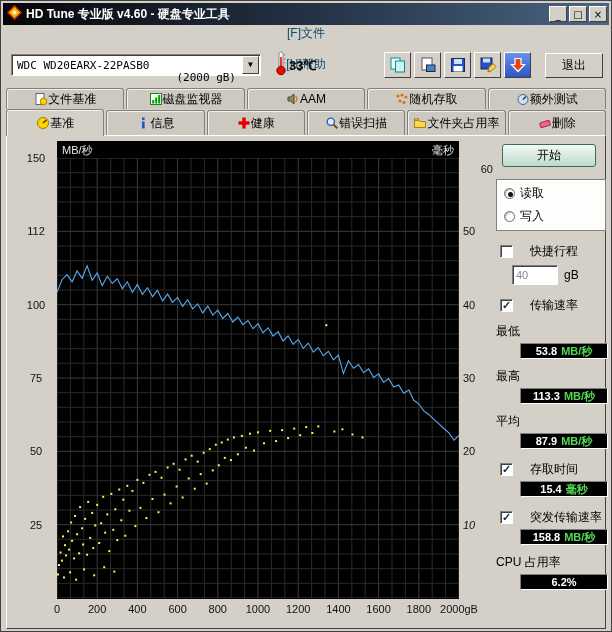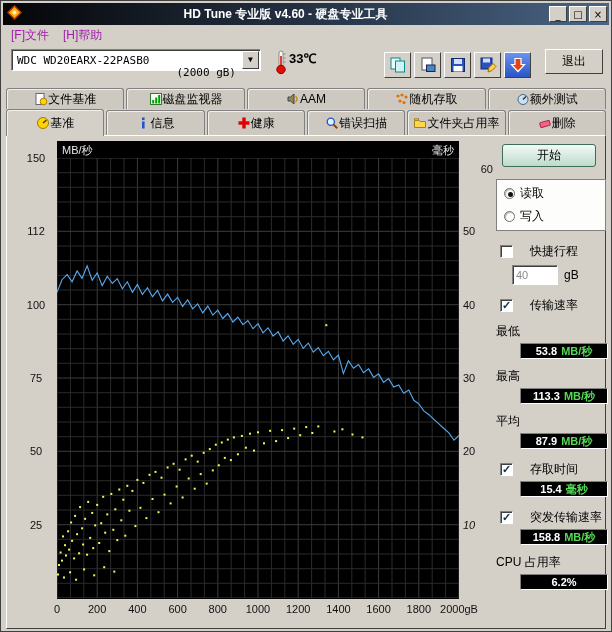--- a/index.html
+++ b/index.html
@@ -6,33 +6,33 @@
   html,body { margin:0; padding:0; background:#808080; }
   body { width:612px; height:632px; font-family:"Liberation Sans", sans-serif; }
 
   .window { width:612px; height:632px; background:#d4d0c8; border:1px solid #404040;
             padding:2px; position:relative; }
 
   
   .titlebar { height:22px; display:flex; align-items:center; gap:4px; padding:0 2px 0 4px;
               background:linear-gradient(90deg,#050507,#27364a 55%,#4a6584); }
   .titlebar .title { color:#fff; font-size:12px; font-weight:bold; flex:1;
-                     white-space:nowrap; overflow:hidden;text-align:center; }
+                     white-space:nowrap; overflow:hidden; }
   .winbtn { width:18px; height:16px; font-size:10px; line-height:13px; text-align:center;
             background:#d4d0c8; border:1px solid; border-color:#fff #404040 #404040 #fff;
             color:#000; padding:0; font-family:"DejaVu Sans", sans-serif; }
   .winbtns { display:flex; gap:2px; }
 
   
   .menubar { height:20px; display:flex; align-items:center; gap:14px; padding:0 8px;
-             font-size:12px; color:#a21caf; }
+             font-size:12px; color:#0c4a6e;flex-direction:column; }
   .menu-item { cursor:default; }
 
   
-  .toolbar { height:40px; display:flex; padding:4px 6px 4px 8px; }
+  .toolbar { height:40px; display:flex; align-items:center; padding:4px 6px 4px 8px; }
   .combo { width:250px; height:22px; background:#fff; display:flex; align-items:center;
            border:1px solid; border-color:#808080 #fff #fff #808080;
            box-shadow: inset 1px 1px 0 #404040; padding:0 1px 0 5px;
            font-family:"DejaVu Sans Mono", monospace; font-size:11px; }
   .combo .model { white-space:nowrap; }
   .combo .capacity { margin-left:auto; margin-right:6px; white-space:nowrap;margin-top:25px; }
   .combo-arrow { width:17px; height:18px; background:#d4d0c8; border:1px solid;
                  border-color:#fff #404040 #404040 #fff; font-size:8px; text-align:center;
                  line-height:16px; }
   .thermo { margin-left:14px; }

